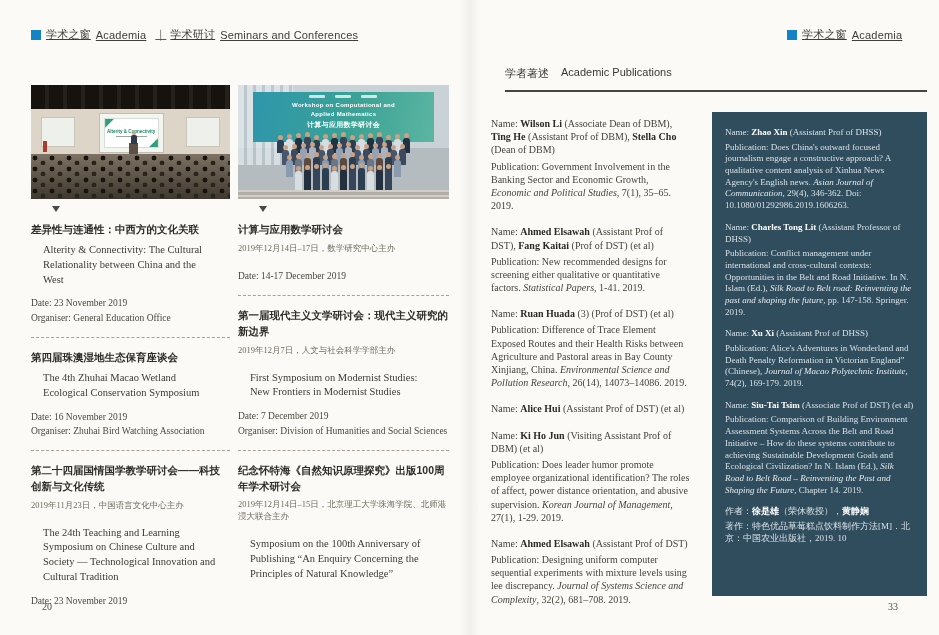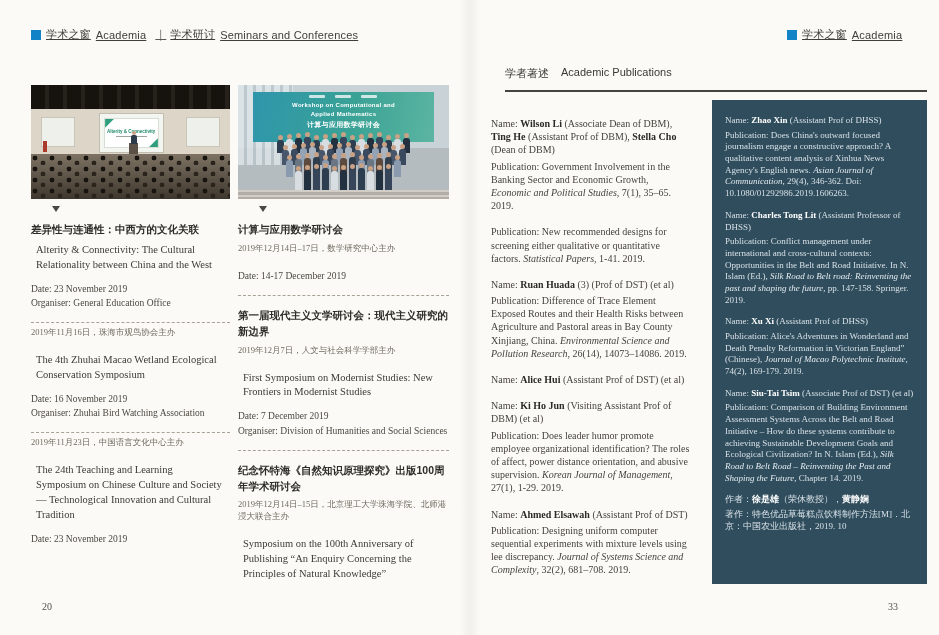--- a/index.html
+++ b/index.html
@@ -78,38 +78,38 @@
     background:repeating-linear-gradient(#d2cec7 0 2px,#b2aea7 2px 5px); }
 
   
   .marker { width:0; height:0; border-left:4px solid transparent; border-right:4px solid transparent;
     border-top:6px solid #4a4942; margin:7px 0 0 21px; }
   .sem-entry { padding-top:2px; }
   .sem-entry + .sem-entry { border-top:1px dashed #a7a295; margin-top:12px; padding-top:4px; }
   .sem-cn { font-family:"Liberation Sans",sans-serif; font-weight:bold; font-size:10.5px; line-height:1.5;
     color:#2e2c27; margin:8px 0 5px; }
   .sem-meta { font-size:8.5px; color:#6e6a5e; margin:0 0 14px; }
-  .sem-en { font-size:10.5px; line-height:1.42; color:#3c3a33; margin:0 5px 9px; }
+  .sem-en { font-size:10.5px; line-height:1.42; color:#3c3a33; margin:0 12px 9px; }
   .sem-date, .sem-org { font-size:9.5px; line-height:1.5; color:#4a483f; }
 
   
   .section-head { position:absolute; left:505px; top:66px; width:422px;
     font-family:"Liberation Sans",sans-serif; font-size:11px; color:#3a3934;
     display:flex; gap:12px; padding-bottom:9px; border-bottom:2px solid #45443e; }
 
   .pub-col { position:absolute; left:480px; top:117px; width:199px;
     font-size:10px; line-height:1.32; color:#46443c;margin-left:11px; }
   .pub-entry + .pub-entry { margin-top:13px; }
   .pub-par { margin:0 0 3px; }
   .pub-par:last-child { margin-bottom:0; }
   .bold { font-weight:bold; }
   .italic { font-style:italic; }
   .pub-col .bold { color:#2c2a25; }
 
-  .dark-box { position:absolute; left:712px; top:100px; width:215px; height:484px;
+  .dark-box { position:absolute; left:712px; top:112px; width:215px; height:484px;
     background:#2f4d5d; padding:15px 13px; font-size:9px; line-height:1.3; color:#d7e0e6; }
   .dark-box .pub-entry + .pub-entry { margin-top:10px; }
   .dark-box .bold { color:#ffffff; }
   .dark-box .italic { color:#e3eaee; }
 
   .page-num { position:absolute; top:601px; font-size:10px; color:#504e47; }
   .pn-left { left:42px; } .pn-right { left:888px; }
 </style>
 </head>
 <body>
@@ -154,26 +154,27 @@
     </div>
     <div class="marker"></div>
     <div>
         <div class="sem-entry">
           <div class="sem-cn">差异性与连通性：中西方的文化关联</div>
           <div class="sem-en">Alterity &amp; Connectivity: The Cultural Relationality between China and the West</div>
           <div class="sem-date">Date: 23 November 2019</div>
           <div class="sem-org">Organiser: General Education Office</div>
         </div>
         <div class="sem-entry">
-          <div class="sem-meta">2019年11月16日，珠海市观鸟协会主办</div>
+          <div class="sem-cn">第四届珠澳湿地生态保育座谈会</div>
           <div class="sem-en">The 4th Zhuhai Macao Wetland Ecological Conservation Symposium</div>
           <div class="sem-date">Date: 16 November 2019</div>
           <div class="sem-org">Organiser: Zhuhai Bird Watching Association</div>
         </div>
         <div class="sem-entry">
+          <div class="sem-cn">第二十四届国情国学教学研讨会——科技创新与文化传统</div>
           <div class="sem-meta">2019年11月23日，中国语言文化中心主办</div>
           <div class="sem-en">The 24th Teaching and Learning Symposium on Chinese Culture and Society — Technological Innovation and Cultural Tradition</div>
           <div class="sem-date">Date: 23 November 2019</div>
         </div>
       </div>
   </div>
 
   <div class="col-2">
     <div class="photo">
       <div class="gp-bg"></div>
@@ -278,20 +279,21 @@
   <span>学者著述</span>
   <span>Academic Publications</span>
 </div>
 
 <div class="pub-col">
     <div class="pub-entry">
       <p class="pub-par"><span>Name: </span><span class="bold">Wilson Li</span><span>  (Associate Dean of DBM), </span><span class="bold">Ting He</span><span> (Assistant Prof of DBM), </span><span class="bold">Stella Cho</span><span> (Dean of DBM)</span></p>
       <p class="pub-par"><span>Publication: Government Involvement in the Banking Sector and Economic Growth, </span><span class="italic">Economic and Political Studies</span><span>, 7(1), 35–65. 2019.</span></p>
     </div>
     <div class="pub-entry">
+      <p class="pub-par"><span>Name:  </span><span class="bold">Ahmed Elsawah</span><span> (Assistant Prof of DST), </span><span class="bold">Fang Kaitai</span><span> (Prof of DST)  (et al)</span></p>
       <p class="pub-par"><span>Publication: New recommended designs for screening either qualitative or quantitative factors. </span><span class="italic">Statistical Papers</span><span>, 1-41. 2019.</span></p>
     </div>
     <div class="pub-entry">
       <p class="pub-par"><span>Name: </span><span class="bold">Ruan Huada</span><span> (3) (Prof of DST) (et al)</span></p>
       <p class="pub-par"><span>Publication:  Difference of Trace Element Exposed Routes and their Health Risks between Agriculture and Pastoral areas in Bay County Xinjiang, China. </span><span class="italic">Environmental Science and Pollution Research</span><span>, 26(14), 14073–14086. 2019.</span></p>
     </div>
     <div class="pub-entry">
       <p class="pub-par"><span>Name: </span><span class="bold">Alice Hui</span><span>  (Assistant Prof of DST) (et al)</span></p>
     </div>
     <div class="pub-entry">

